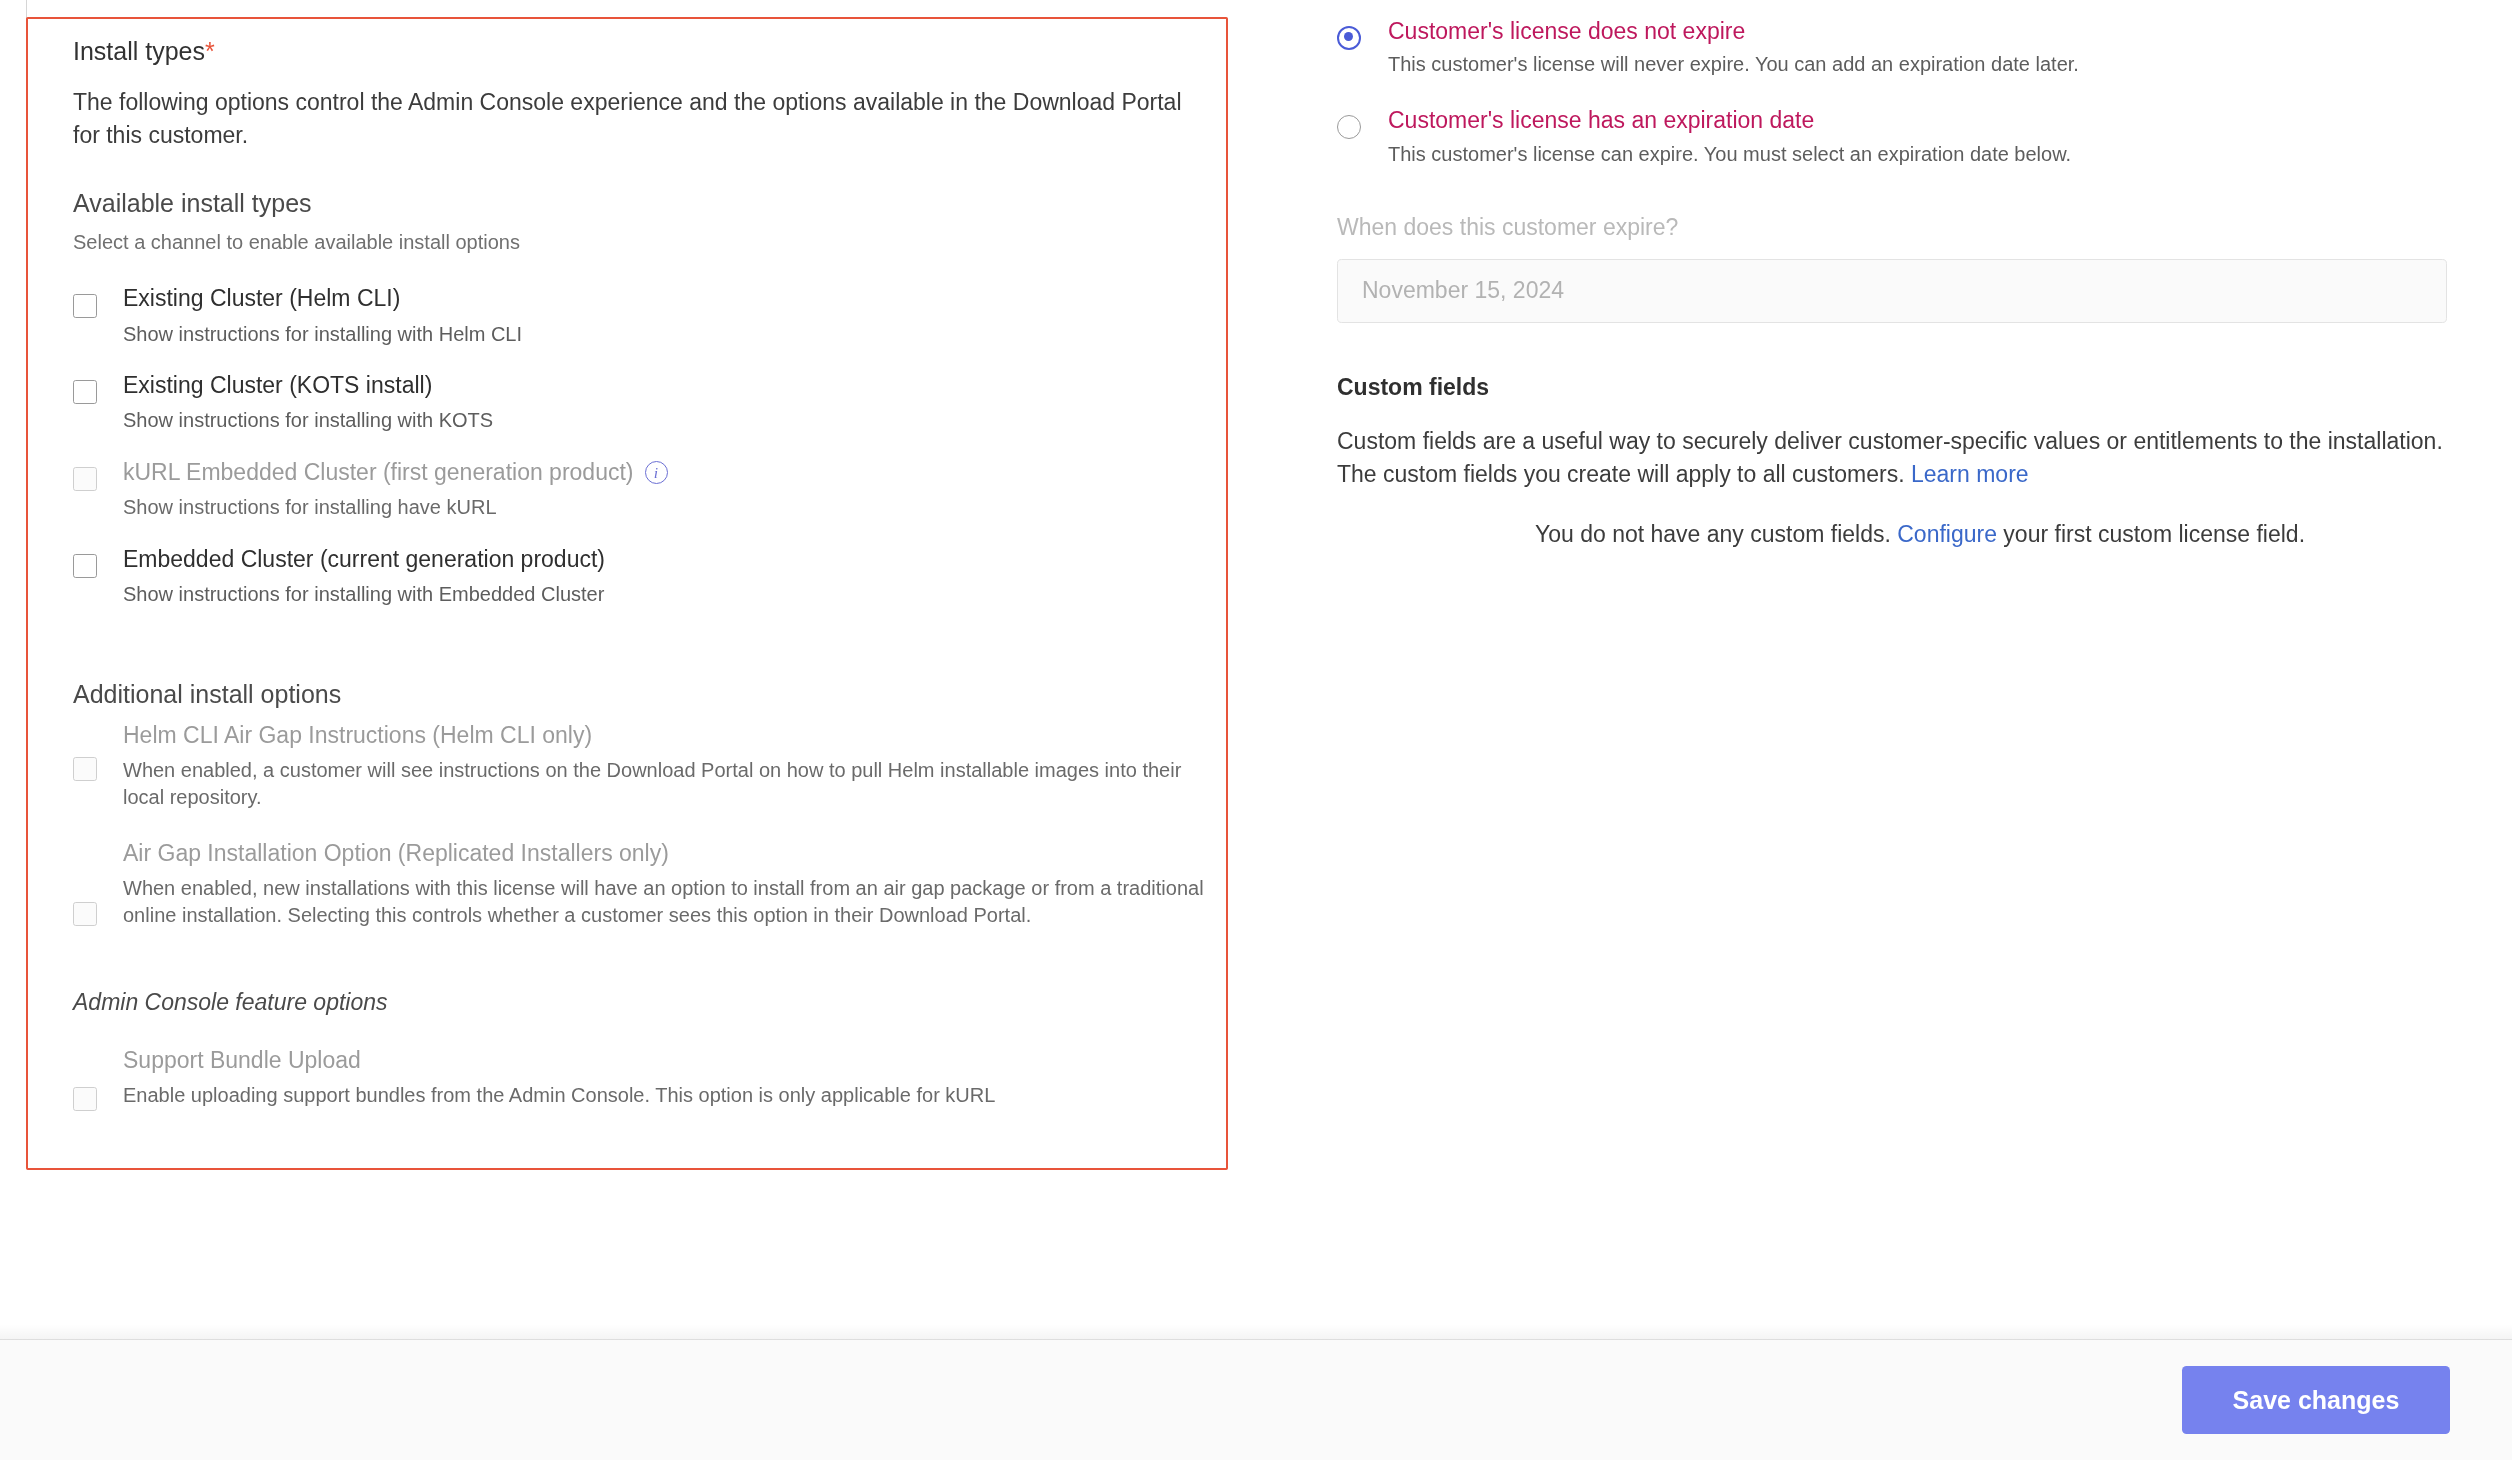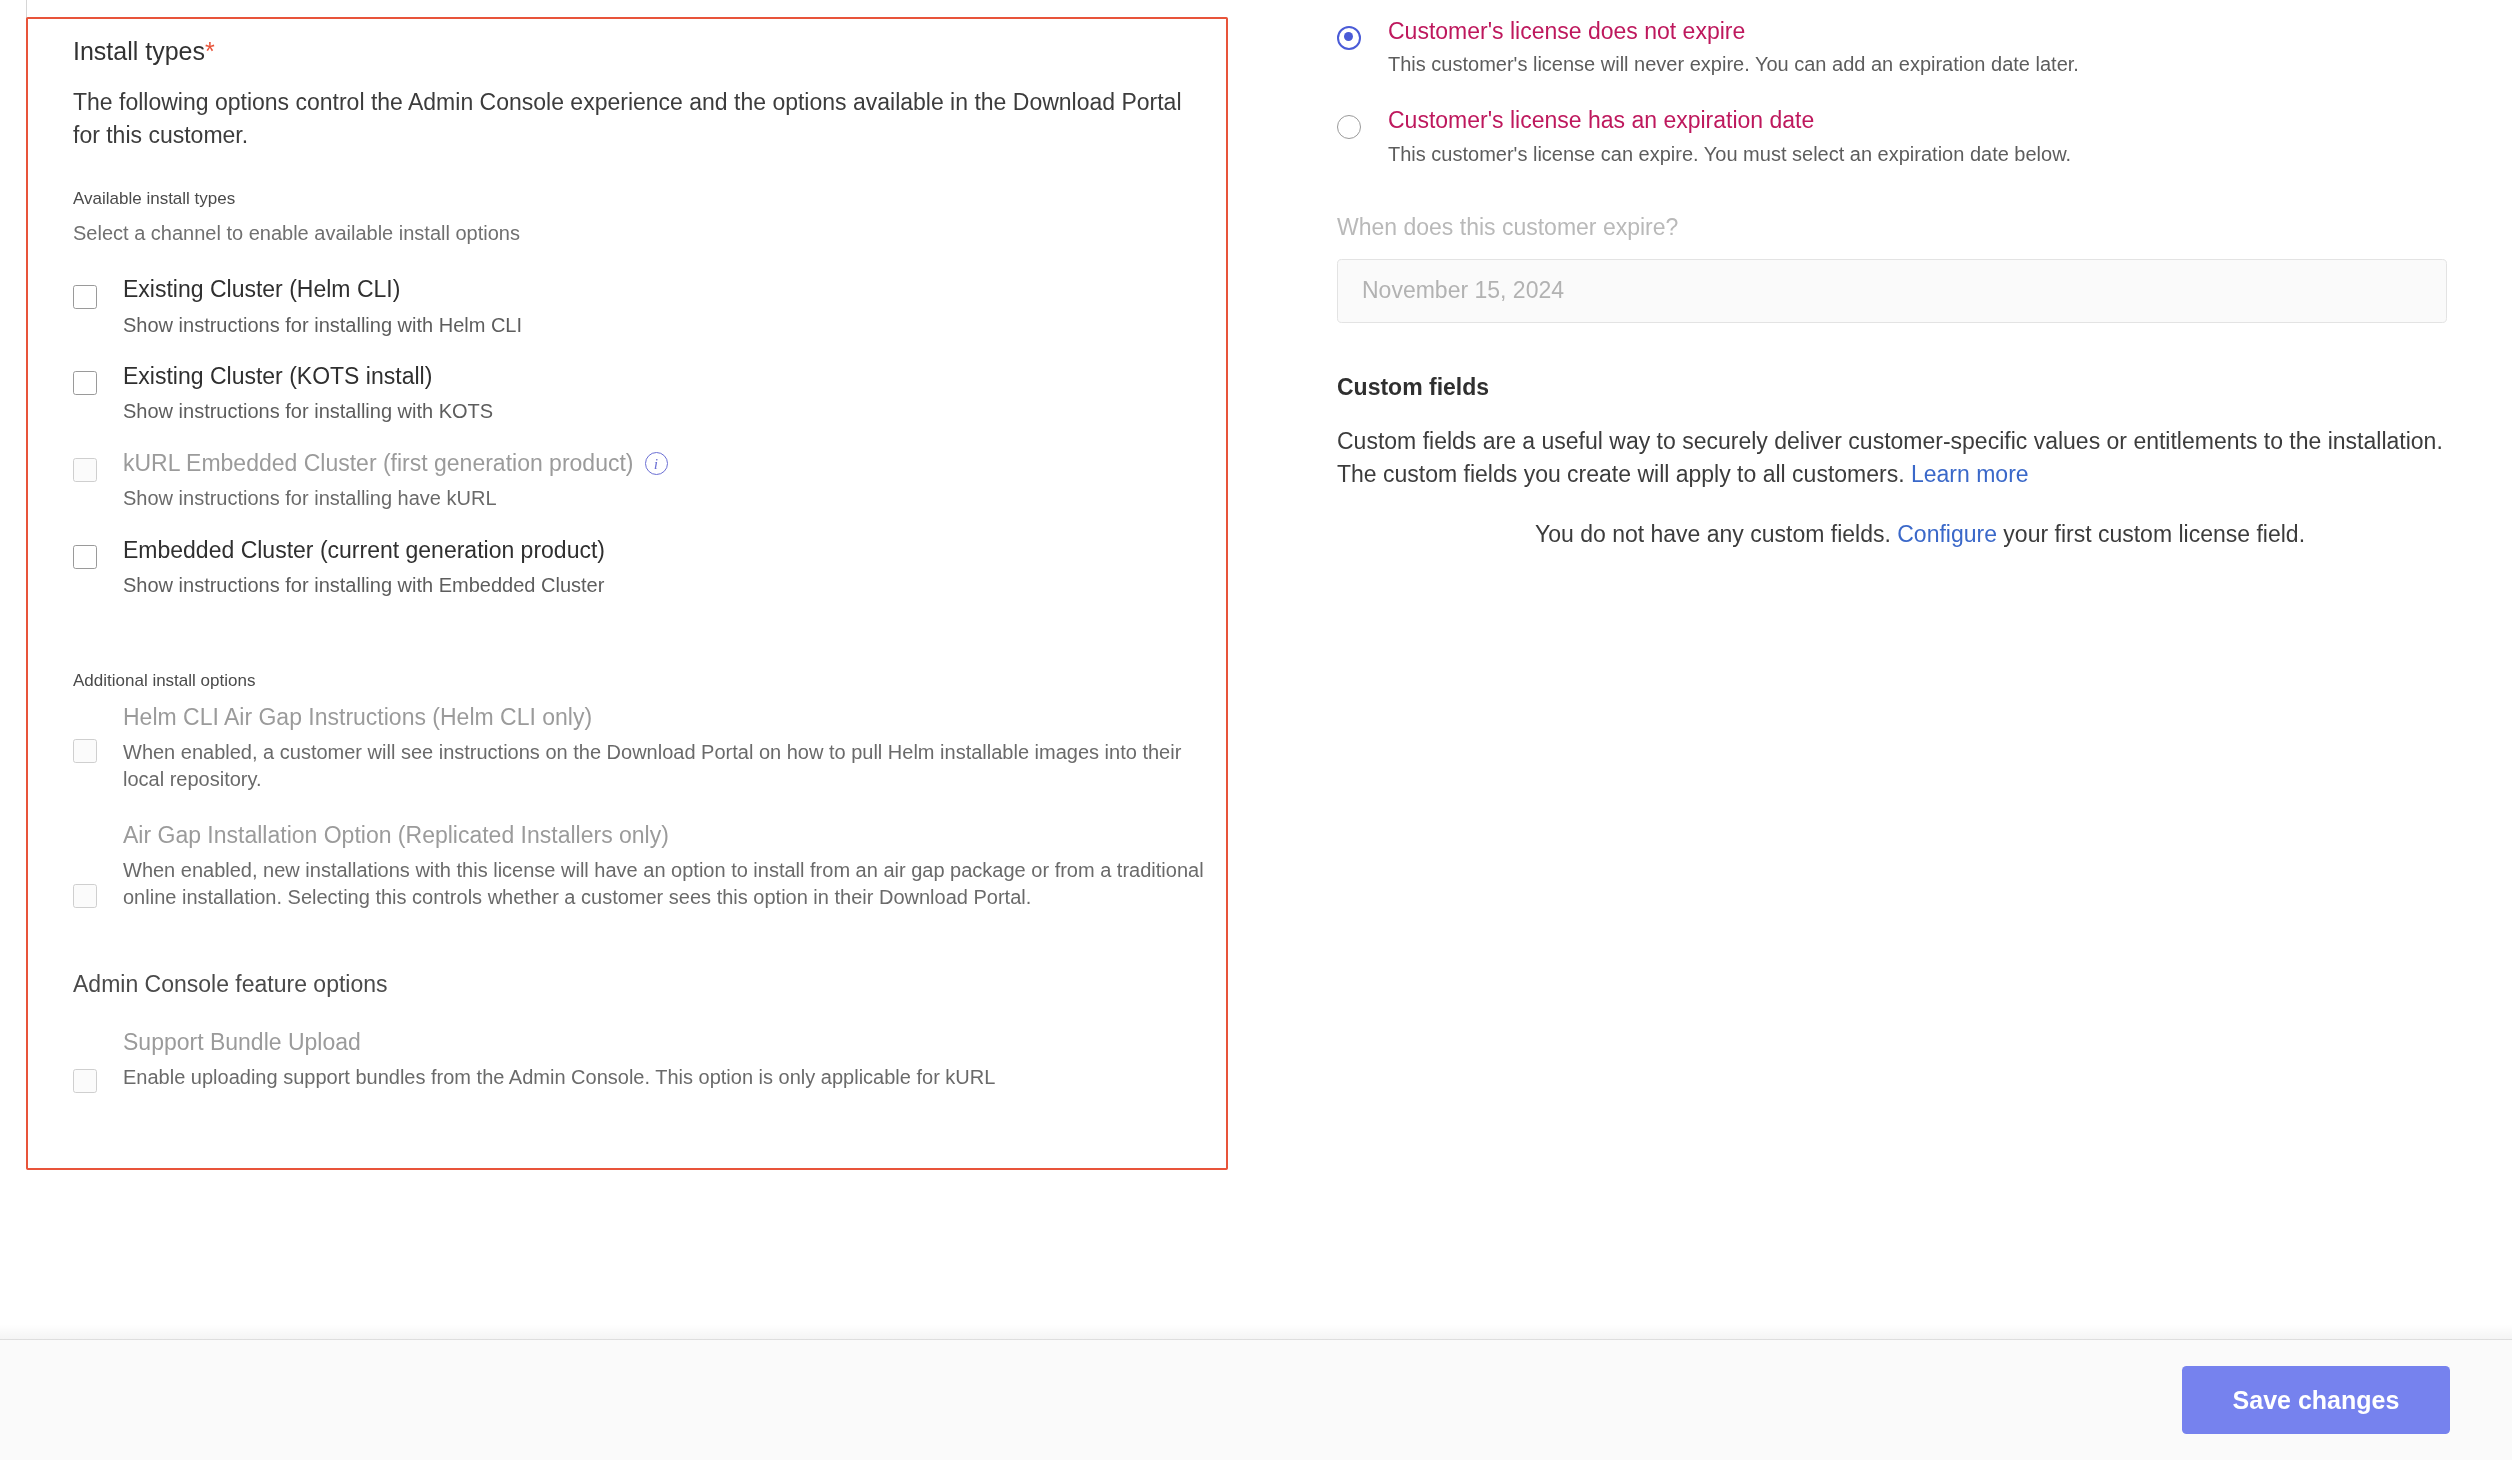--- a/index.html
+++ b/index.html
@@ -51,21 +51,21 @@
 
   p.section-desc {
     font-size: 23px;
     line-height: 1.42;
     color: #3c3c3c;
     margin: 0 0 38px 0;
     width: 1113px;
   }
 
   .sub-head {
-    font-size: 17px;
+    font-size: 25px;
     color: #4a4a4a;
     margin: 0 0 13px 0;
   }
   .sub-sub {
     font-size: 20px;
     color: #707070;
     margin: 0 0 31px 0;
   }
 
   
@@ -121,20 +121,21 @@
   .row-a { margin-bottom: 24px; }
   .row-a .cb { top: 8.2px; }
   .row-b .cb { top: 35px; }
 
   .addl-head { margin-top: 9.2px; }
 
   .feature-head {
     font-size: 23px;
     color: #4a4a4a;
     margin: 0 0 31px 0;
+    font-style: italic;
   }
 
   .clipped {
     position: relative;
     overflow: hidden;
     height: 57px;
   }
 
   
   .right-col {

